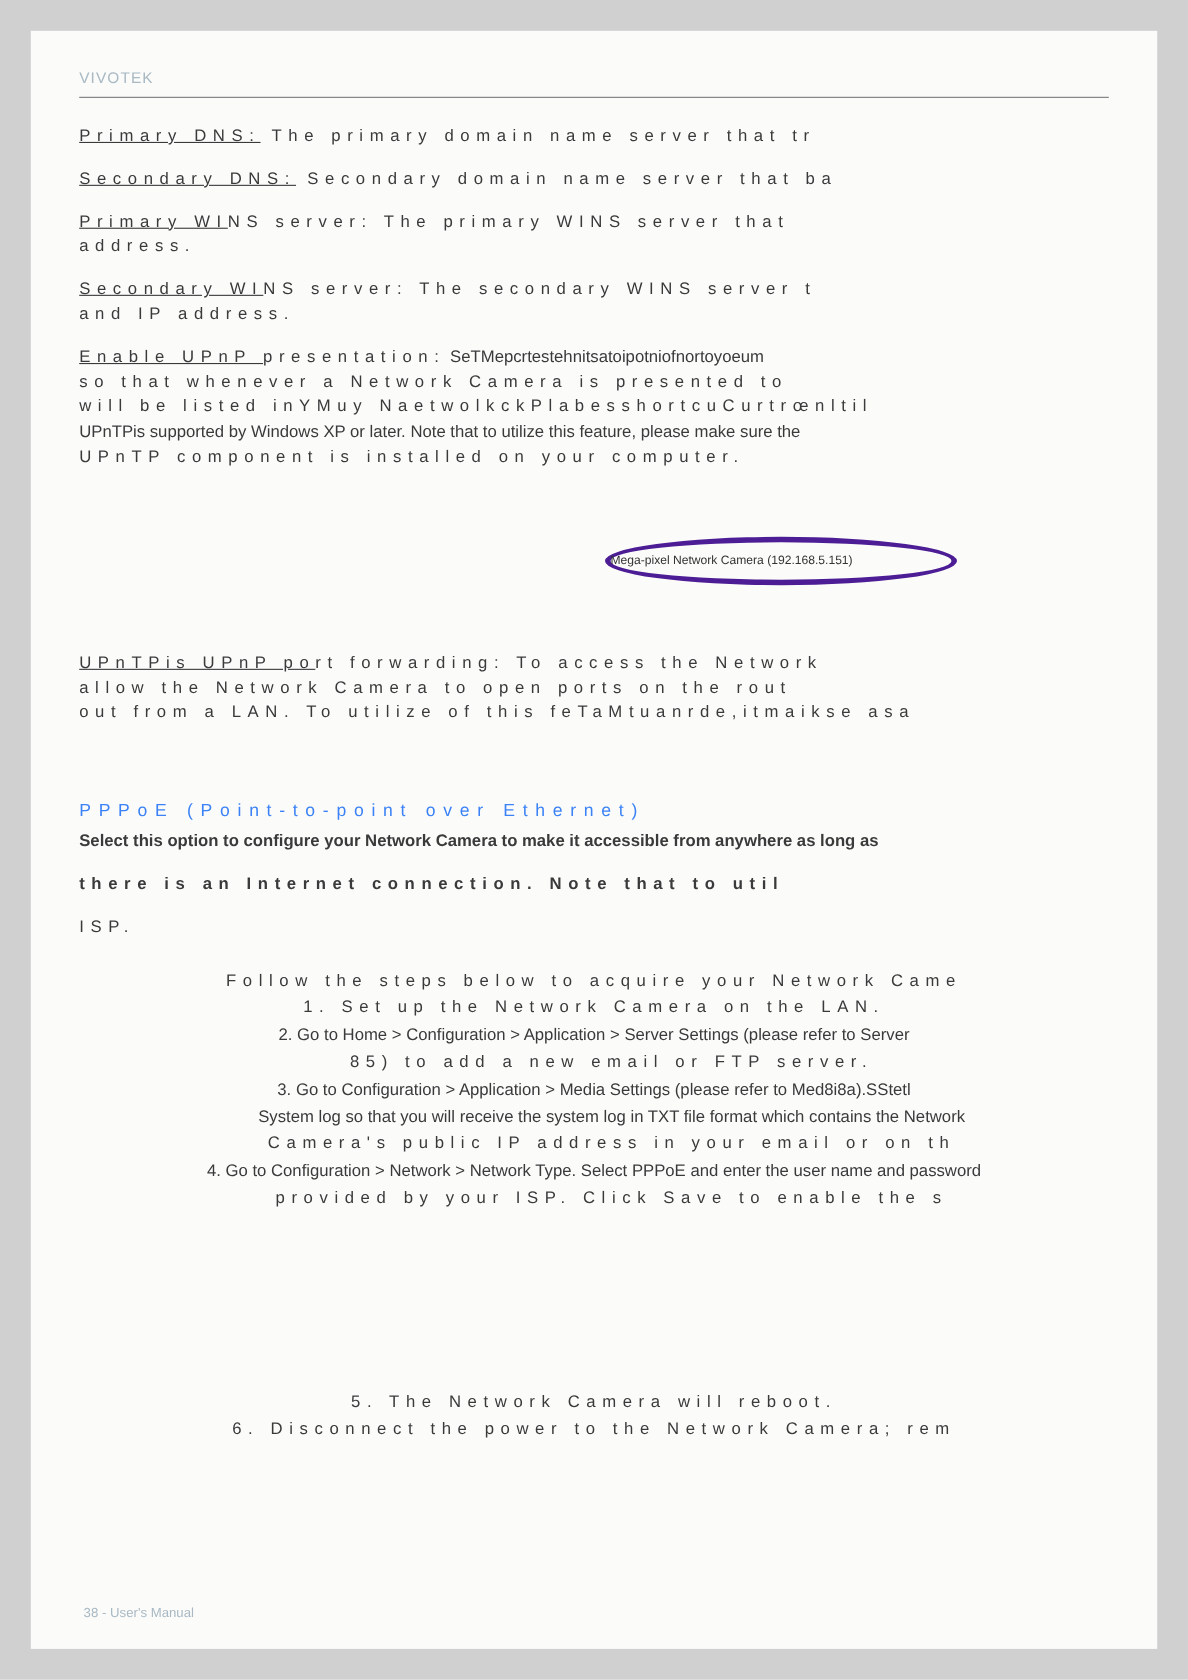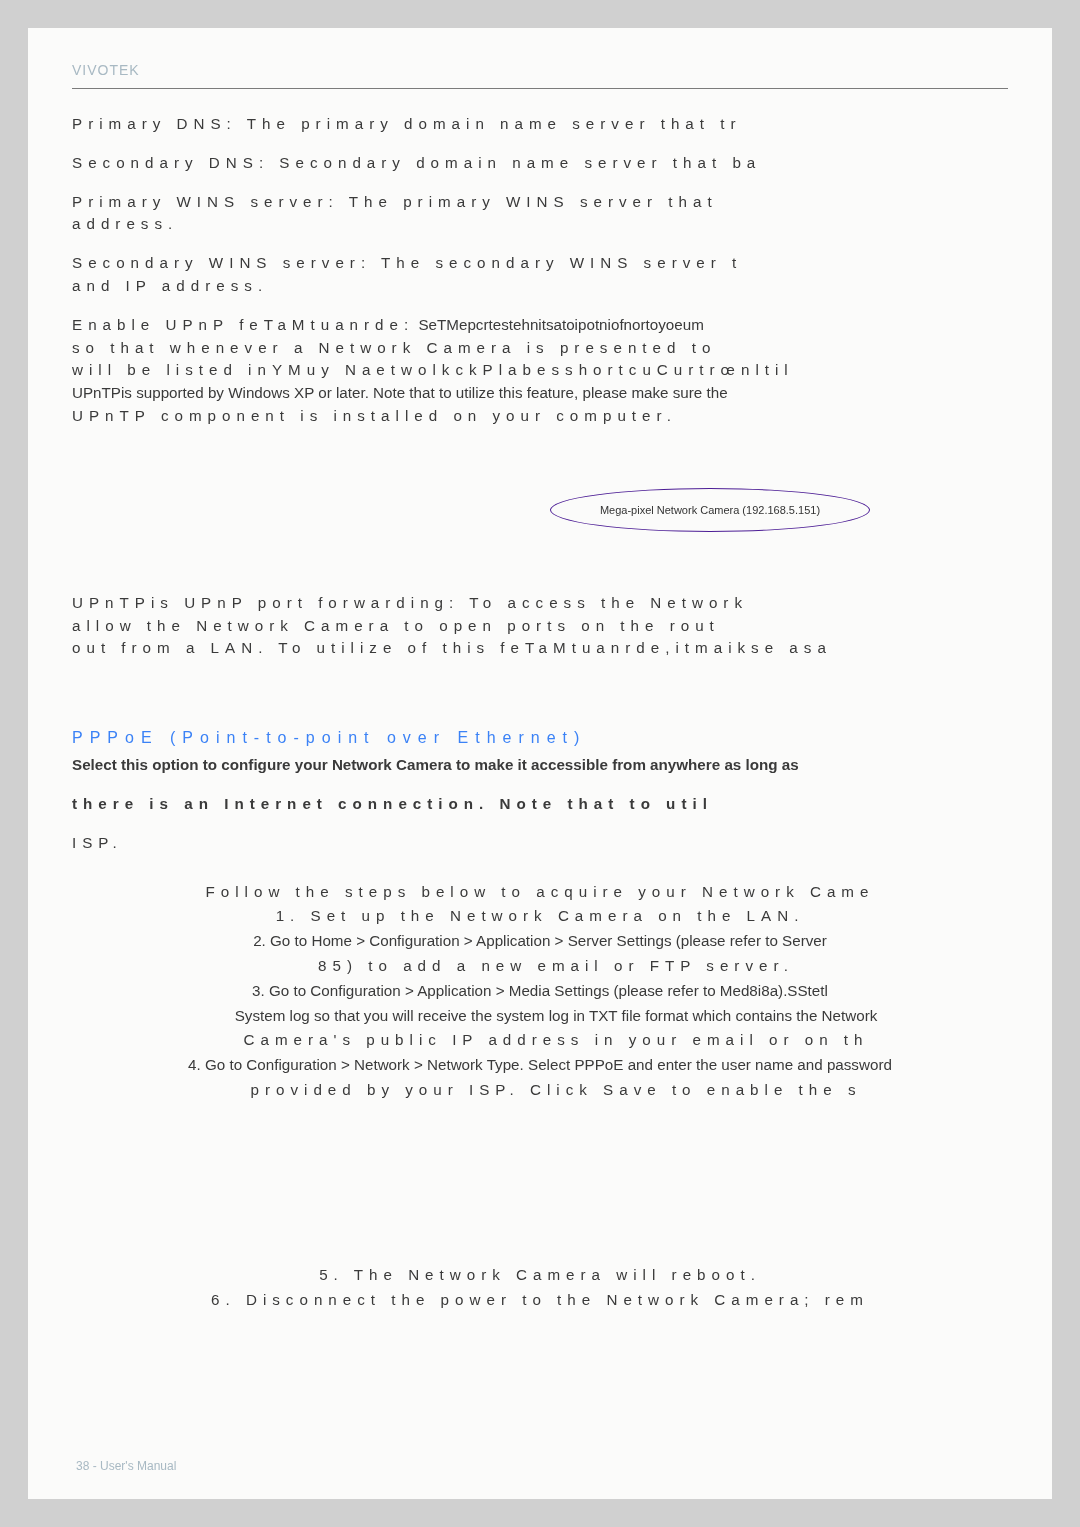--- a/index.html
+++ b/index.html
@@ -30,42 +30,42 @@
     border-top: 1.5px solid #7b7b7b;
     margin-top: 10px;
   }
   .content {
     padding: 20px 42px 0 42px;
     font-size: 15.2px;
     color: #3a3a3a;
     line-height: 1.5;
   }
   .content p { margin-bottom: 16px; }
-  .u { }
+  .u { text-decoration: underline; }
   .ls { letter-spacing: 6px; }
   .section-title {
     color: #3b82f6;
     letter-spacing: 7px;
     font-size: 16px;
     margin-top: 20px;
     margin-bottom: 4px;
   }
   .oval-wrap {
     display: flex;
     justify-content: center;
     margin: 60px 0 60px 340px;
   }
   .oval {
-    border: 1px solid #4c1d95;
+    border: 5px solid #4c1d95;
     border-radius: 50%;
     width: 320px;
     height: 44px;
     display: flex;
     align-items: center;
-    justify-content: center;
+    justify-content: flex-start;
     font-size: 11px;
     color: #333;
   }
   .footer {
     position: absolute;
     bottom: 26px;
     left: 48px;
     color: #a8b9c3;
     font-size: 12px;
   }
@@ -97,21 +97,21 @@
       <span class="ls"><span class="u">Primary WI</span><span>NS server:</span><span> The primary WINS server that</span></span><br>
       <span class="ls">address.</span>
     </p>
 
     <p>
       <span class="ls"><span class="u">Secondary WI</span><span>NS server:</span><span> The secondary WINS server t</span></span><br>
       <span class="ls">and IP address.</span>
     </p>
 
     <p>
-      <span class="ls"><span class="u">Enable UPnP </span><span>feTaMtuanrde:</span></span><span> SeTMepcrtestehnitsatoipotniofnortoyoeum</span><br>
+      <span class="ls"><span class="u">Enable UPnP </span><span>presentation:</span></span><span> SeTMepcrtestehnitsatoipotniofnortoyoeum</span><br>
       <span class="ls">so that whenever a Network Camera is presented to</span><br>
       <span class="ls">will be listed inYMuy NaetwolkckPlabesshortcuCurtrœnltil</span><br>
       <span>UPnTPis supported by Windows XP or later. Note that to utilize this feature, please make sure the</span><br>
       <span class="ls">UPnTP component is installed on your computer.</span>
     </p>
 
     <div class="oval-wrap">
       <div class="oval">
         <span>Mega-pixel Network Camera (192.168.5.151)</span>
       </div>

